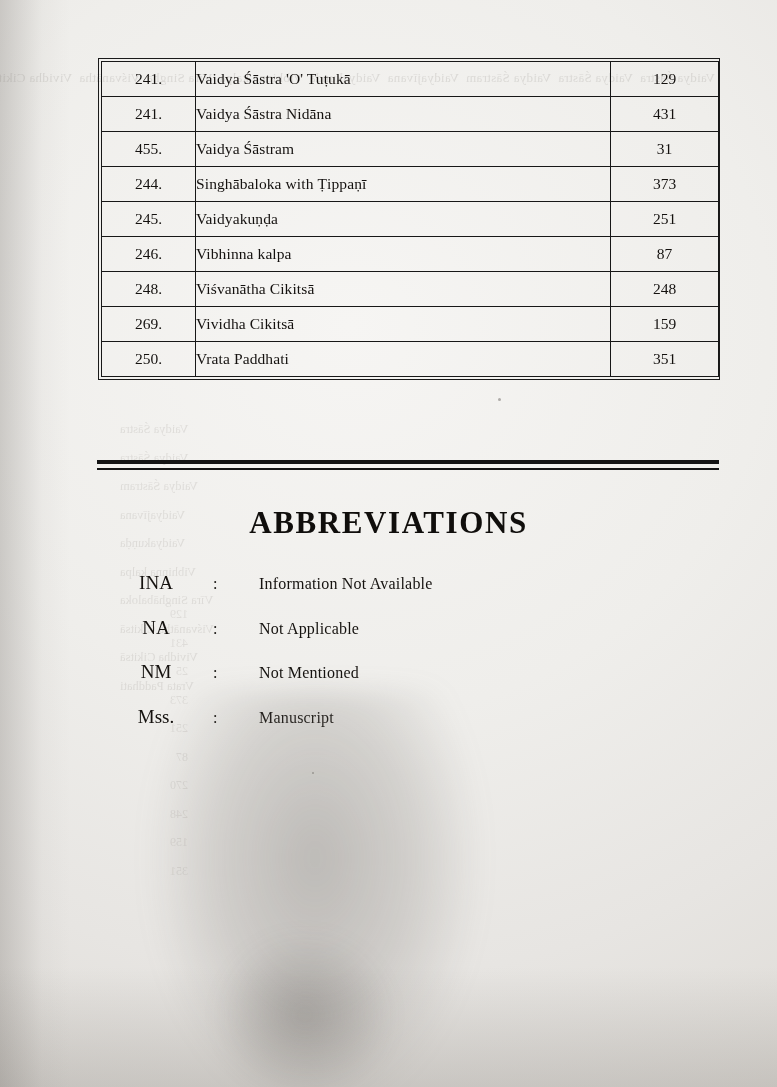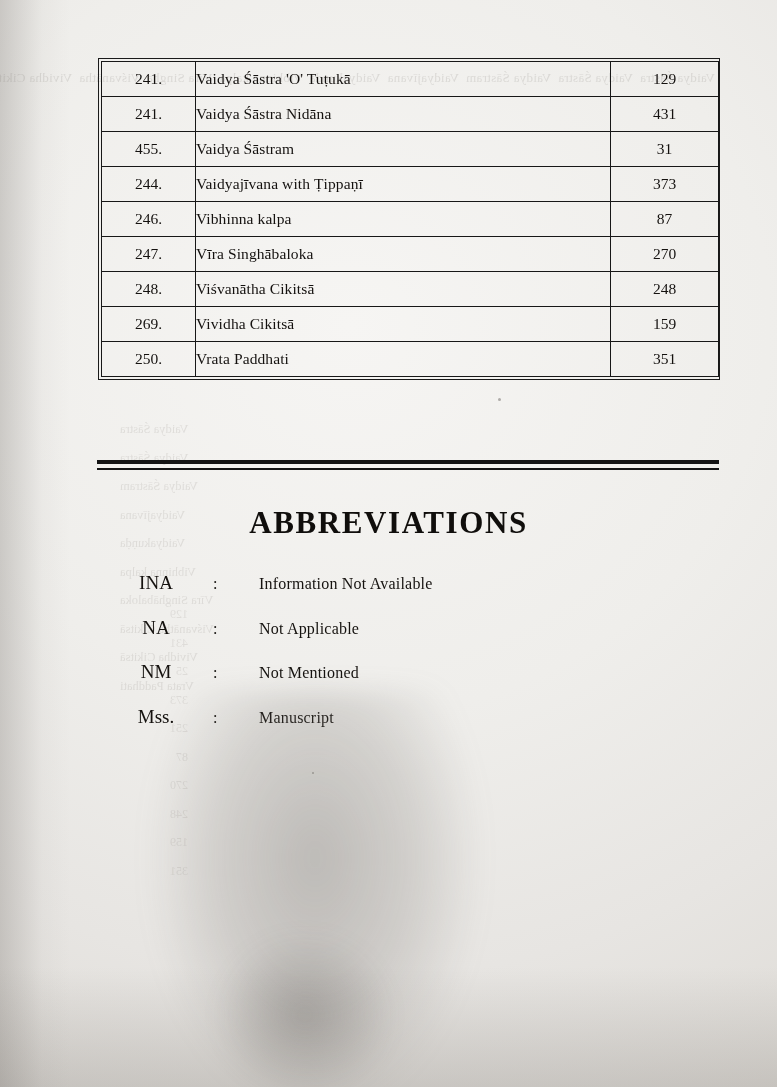--- a/index.html
+++ b/index.html
@@ -246,32 +246,32 @@
           <td class="col-title">Vaidya Śāstra Nidāna</td>
           <td class="col-page">431</td>
         </tr>
         <tr>
           <td class="col-sl">455.</td>
           <td class="col-title">Vaidya Śāstram</td>
           <td class="col-page">31</td>
         </tr>
         <tr>
           <td class="col-sl">244.</td>
-          <td class="col-title">Vaidyajīvana with Ṭippaṇī</td>
+          <td class="col-title">Singhābaloka with Ṭippaṇī</td>
           <td class="col-page">373</td>
+        </tr>
+        <tr>
+          <td class="col-sl">245.</td>
+          <td class="col-title">Vaidyakuṇḍa</td>
+          <td class="col-page">251</td>
         </tr>
         <tr>
           <td class="col-sl">246.</td>
           <td class="col-title">Vibhinna kalpa</td>
           <td class="col-page">87</td>
-        </tr>
-        <tr>
-          <td class="col-sl">247.</td>
-          <td class="col-title">Vīra Singhābaloka</td>
-          <td class="col-page">270</td>
         </tr>
         <tr>
           <td class="col-sl">248.</td>
           <td class="col-title">Viśvanātha Cikitsā</td>
           <td class="col-page">248</td>
         </tr>
         <tr>
           <td class="col-sl">269.</td>
           <td class="col-title">Vividha Cikitsā</td>
           <td class="col-page">159</td>

